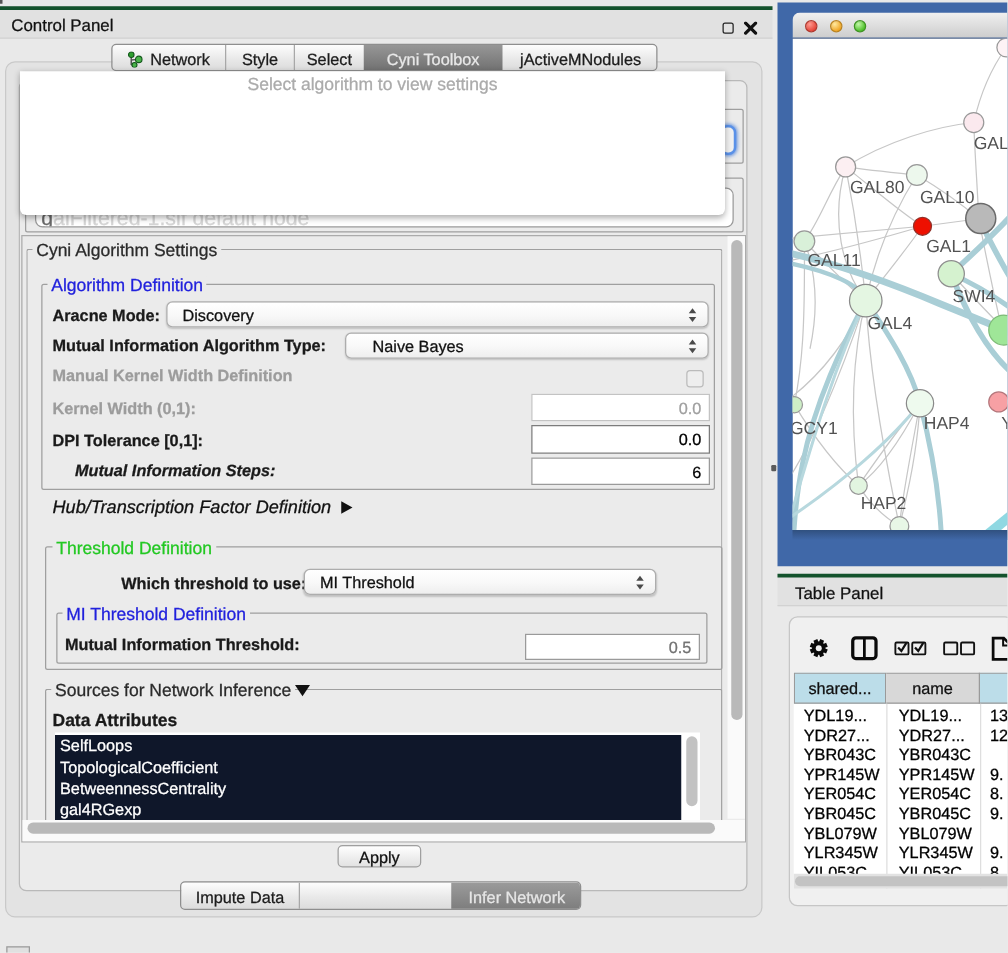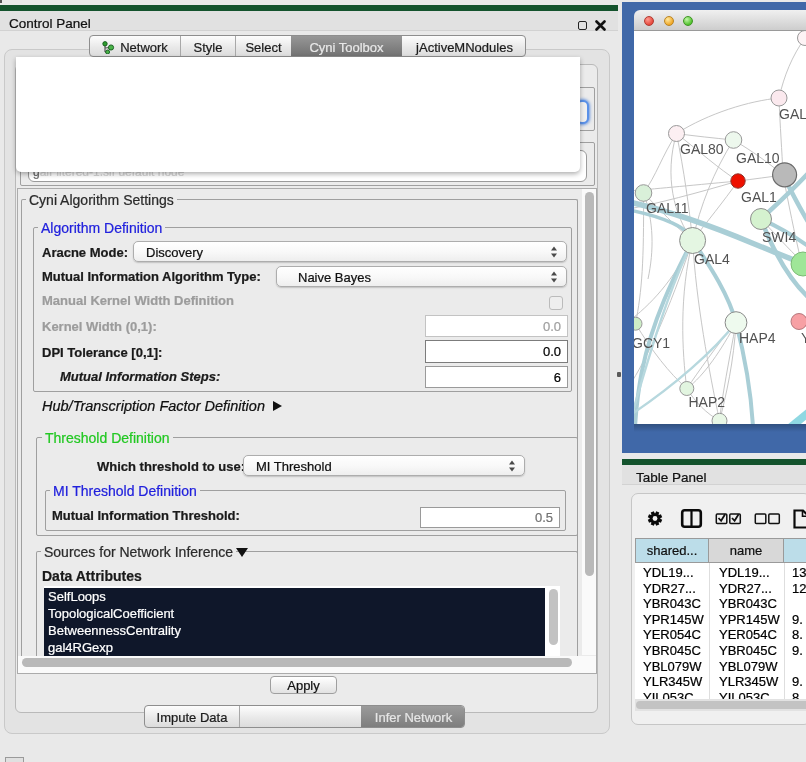--- a/index.html
+++ b/index.html
@@ -1,19 +1,19 @@
 <!DOCTYPE html>
 <html><head>
 <meta charset="utf-8">
 <style>
 * { margin:0; padding:0; box-sizing:border-box; }
 html,body { width:806px; height:762px; overflow:hidden; }
 body { background:#e9e9e9; font-family:"Liberation Sans", sans-serif; position:relative; -webkit-text-stroke:0.22px currentColor; }
 .abs { position:absolute; }
-.hdr { background:#e1e1e1; border-top:6px solid #14532d; border-bottom:1px solid #d2d2d2; }
+.hdr { background:#e1e1e1; border-top:3px solid #14532d; border-bottom:1px solid #d2d2d2; }
 .grouptitle { position:absolute; background:#ebebeb; padding:0 3px; font-size:14px; line-height:14px; color:#2b2b2b; }
 .gbox { position:absolute; border:1px solid #9f9f9f; border-radius:2px; }
 .blbl { font-size:13px; font-weight:bold; color:#1a1a1a; position:absolute; white-space:nowrap; }
 .combo { position:absolute; border:1px solid #adadad; border-radius:5px;
   background:linear-gradient(#ffffff,#f8f8f8 55%,#eeeeee); box-shadow:0 1px 1.5px rgba(0,0,0,0.18); }
 .combo .ct { position:absolute; left:12px; top:50%; transform:translateY(-50%); font-size:13px; color:#111; white-space:nowrap; }
 .arrows { position:absolute; right:8px; top:50%; transform:translateY(-50%); width:7px; height:11px; }
 .arrows:before { content:""; position:absolute; left:0; top:0; border-left:3.5px solid transparent; border-right:3.5px solid transparent; border-bottom:4px solid #4a4a4a; }
 .arrows:after { content:""; position:absolute; left:0; bottom:0; border-left:3.5px solid transparent; border-right:3.5px solid transparent; border-top:4px solid #4a4a4a; }
 .tfield { position:absolute; background:#fff; font-size:13px; text-align:right; padding-right:6px; }
@@ -50,21 +50,21 @@
   <div class="abs" style="left:145px;top:0;width:1px;height:22px;background:#a8a8a8;"></div>
   <div class="seg" style="left:146px;top:0;width:55px;height:22px;">Select</div>
   <div class="seg" style="left:201px;top:0;width:111px;height:22px;background:linear-gradient(#979797,#6e6e6e);color:#e8e8e8;">Cyni Toolbox</div>
   <div class="seg" style="left:312px;top:0;width:125px;height:22px;">jActiveMNodules</div>
 </div>
 
 <div class="gbox" style="left:20px;top:87px;width:575px;height:44px;"></div>
 <div class="abs" style="left:576px;top:100px;width:13px;height:24px;border-radius:6px;border:2px solid #5a91e8;box-shadow:0 0 3px 1px rgba(75,130,220,0.8);background:#f0f0f0;"></div>
 <div class="gbox" style="left:20px;top:142px;width:575px;height:44px;"></div>
 <div class="abs" style="left:28px;top:150px;width:559px;height:32px;background:#fff;border:1px solid #9a9a9a;border-radius:6px;overflow:hidden;">
-  <div class="abs" style="left:4px;top:14px;font-size:12px;color:#6a6a6a;">g<span style="color:#d6d6d6;">alFiltered-1.sif default node</span></div>
+  <div class="abs" style="left:4px;top:14px;font-size:17px;color:#6a6a6a;">g<span style="color:#d6d6d6;">alFiltered-1.sif default node</span></div>
 </div>
 
 <div class="abs" style="left:17px;top:188px;width:580px;height:486px;background:#ebebeb;border:1px solid #ababab;"></div>
 
 <div class="gbox" style="left:21px;top:199px;width:557px;height:461px;border-bottom:none;"></div>
 <div class="grouptitle" style="left:26px;top:192.5px;">Cyni Algorithm Settings</div>
 
 <div class="gbox" style="left:33px;top:227px;width:539px;height:165px;"></div>
 <div class="grouptitle" style="left:38px;top:220.5px;color:#2121dd;">Algorithm Definition</div>
 
@@ -126,20 +126,21 @@
 
 <div class="abs" style="left:270px;top:676px;width:67px;height:18px;border:1px solid #9f9f9f;border-radius:4px;background:linear-gradient(#fff,#ededed 60%,#e2e2e2);font-size:13px;color:#111;display:flex;align-items:center;justify-content:center;">Apply</div>
 
 <div class="abs" style="left:144px;top:705px;width:321px;height:23px;border:1px solid #8e8e8e;border-radius:4px;background:linear-gradient(#fdfdfd,#e9e9e9 55%,#dcdcdc);overflow:hidden;">
   <div class="seg" style="left:0;top:0;width:94px;height:23px;">Impute Data</div>
   <div class="abs" style="left:94px;top:0;width:1px;height:23px;background:#a8a8a8;"></div>
   <div class="seg" style="left:216px;top:0;width:105px;height:23px;background:linear-gradient(#9b9b9b,#7b7b7b);color:#e6e6e6;">Infer Network</div>
 </div>
 
 <div class="abs" style="left:16px;top:57px;width:564px;height:115px;background:#fff;box-shadow:0 2px 5px rgba(0,0,0,0.32);border-radius:0 0 5px 5px;">
+  <div class="abs" style="left:0;top:2px;width:564px;height:16px;text-align:center;font-size:14px;color:#ababab;">Select algorithm to view settings</div>
 </div>
 
 <div class="abs" style="left:5px;top:757px;width:19px;height:10px;background:#e0e0e0;border:1.5px solid #9a9a9a;"></div>
 
 <div class="abs" style="left:617px;top:372px;width:4px;height:5px;background:#5a5a5a;border-radius:1px;"></div>
 
 <div class="abs" style="left:622px;top:2px;width:184px;height:451px;background:#4068a8;"></div>
 <div class="abs" style="left:634px;top:424px;width:172px;height:8px;background:linear-gradient(#30507f,#4068a8);"></div>
 <div class="abs" style="left:634px;top:10px;width:172px;height:21px;background:linear-gradient(#f0f0f0,#cdcdcd);border-top-left-radius:6px;border-bottom:1px solid #9a9a9a;">
   <div class="abs" style="left:10px;top:6px;width:10px;height:10px;border-radius:50%;background:radial-gradient(circle at 35% 30%, #ff9a90, #e6493d 70%);border:0.5px solid #b03a30;"></div>

